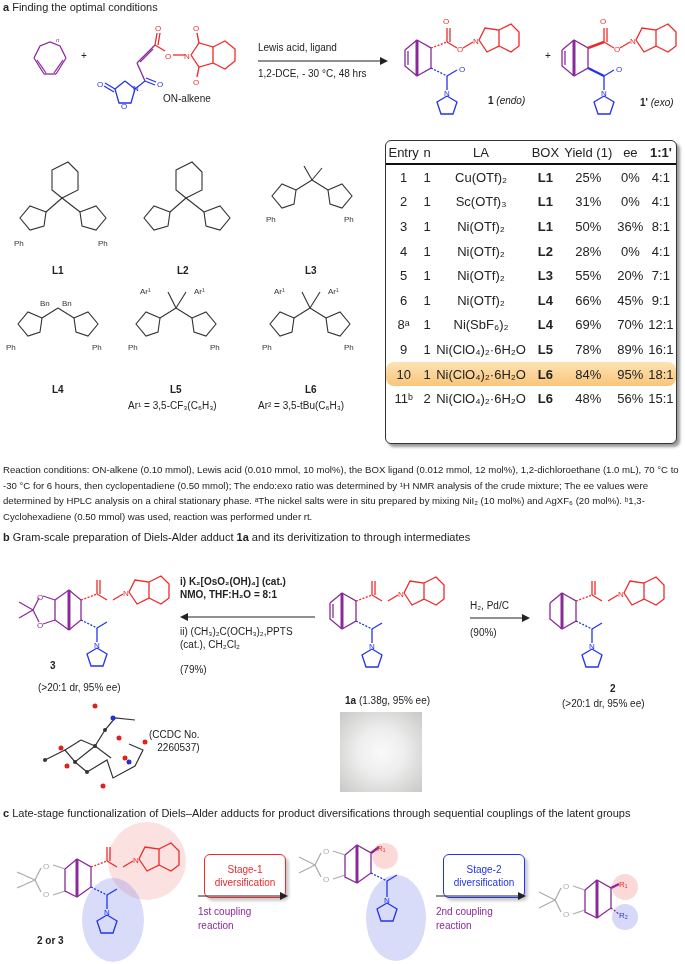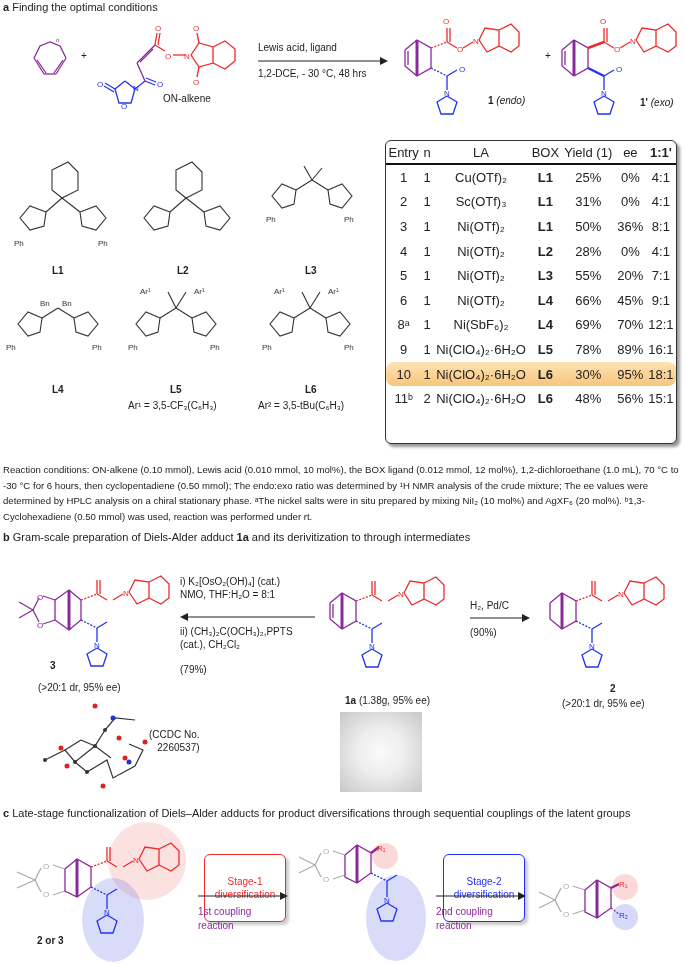--- a/index.html
+++ b/index.html
@@ -13,21 +13,21 @@
   .footnote{font-size:9.6px;line-height:15.5px;color:#222;}
   
   .tbl{position:absolute;left:385px;top:140px;width:290px;height:302px;border:1.5px solid #333;border-radius:6px;box-shadow:3px 3px 3px #999;background:#fff;}
   .tbl table{border-collapse:collapse;width:100%;font-size:13px;}
   .tbl th{font-weight:normal;height:22px;border-bottom:2.5px solid #111;padding:0 2px;}
   .tbl td{height:24.6px;text-align:center;padding:0 2px;white-space:nowrap;}
   .tbl tr.hl td{background:linear-gradient(#fde3b4,#f8c57a);}
   .tbl tr.hl td:first-child{border-radius:8px 0 0 8px;}
   .tbl tr.hl td:last-child{border-radius:0 8px 8px 0;}
   .tbl .bold{font-weight:bold;}
-  .stage{position:absolute;border-radius:6px;font-size:10px;text-align:center;line-height:13px;padding:20px 6px;box-shadow:3px 3px 3px #ccc;background:#fff;}
+  .stage{position:absolute;border-radius:6px;font-size:10px;text-align:center;line-height:13px;padding:8px 6px;box-shadow:3px 3px 3px #ccc;background:#fff;}
   .purple{color:#8a2a9a;}
 </style>
 </head>
 <body>
 
 <div class="abs panel-title" style="left:3px;top:1px;">
   <b>a</b>
   <span>Finding the optimal conditions</span>
 </div>
 
@@ -299,21 +299,21 @@
           <td class="bold">L5</td>
           <td>78%</td>
           <td>89%</td>
           <td>16:1</td>
         </tr>
       <tr class="hl">
           <td>10</td>
           <td>1</td>
           <td>Ni(ClO₄)₂·6H₂O</td>
           <td class="bold">L6</td>
-          <td>30%</td>
+          <td>84%</td>
           <td>95%</td>
           <td>18:1</td>
         </tr>
       <tr>
           <td>11ᵇ</td>
           <td>2</td>
           <td>Ni(ClO₄)₂·6H₂O</td>
           <td class="bold">L6</td>
           <td>48%</td>
           <td>56%</td>
@@ -357,21 +357,21 @@
     <line x1="92" y1="68" x2="102" y2="62"></line>
       <line x1="92" y1="68" x2="92" y2="82"></line>
     <polyline points="92,88 102,94 98,106 86,106 82,94 92,88"></polyline>
   </g>
   <text x="118" y="36" font-size="8" fill="#ee2a2a">N</text>
   <text x="89" y="88" font-size="8" fill="#2233ee">N</text>
 </svg>
 <div class="abs lbl" style="left:50px;top:660px;font-weight:bold;">3</div>
 <div class="abs lbl" style="left:38px;top:682px;">(&gt;20:1 dr, 95% ee)</div>
 
-<div class="abs cond" style="left:180px;top:575px;width:135px;line-height:13px;">
+<div class="abs cond" style="left:180px;top:575px;width:135px;line-height:13px;font-weight:bold;">
   <div>i) K₂[OsO₂(OH)₄] (cat.)</div>
   <div>NMO, THF:H₂O = 8:1</div>
 </div>
 <svg width="135" height="10" style="left:180px;top:612px;">
   <line x1="8" y1="5" x2="135" y2="5" stroke="#222" stroke-width="1.2"></line>
     <polygon points="8,1 0,5 8,9" fill="#222"></polygon>
 </svg>
 <div class="abs cond" style="left:180px;top:625px;width:135px;line-height:13px;">
   <div>ii) (CH₃)₂C(OCH₃)₂,PPTS</div>
   <div>(cat.), CH₂Cl₂</div>

